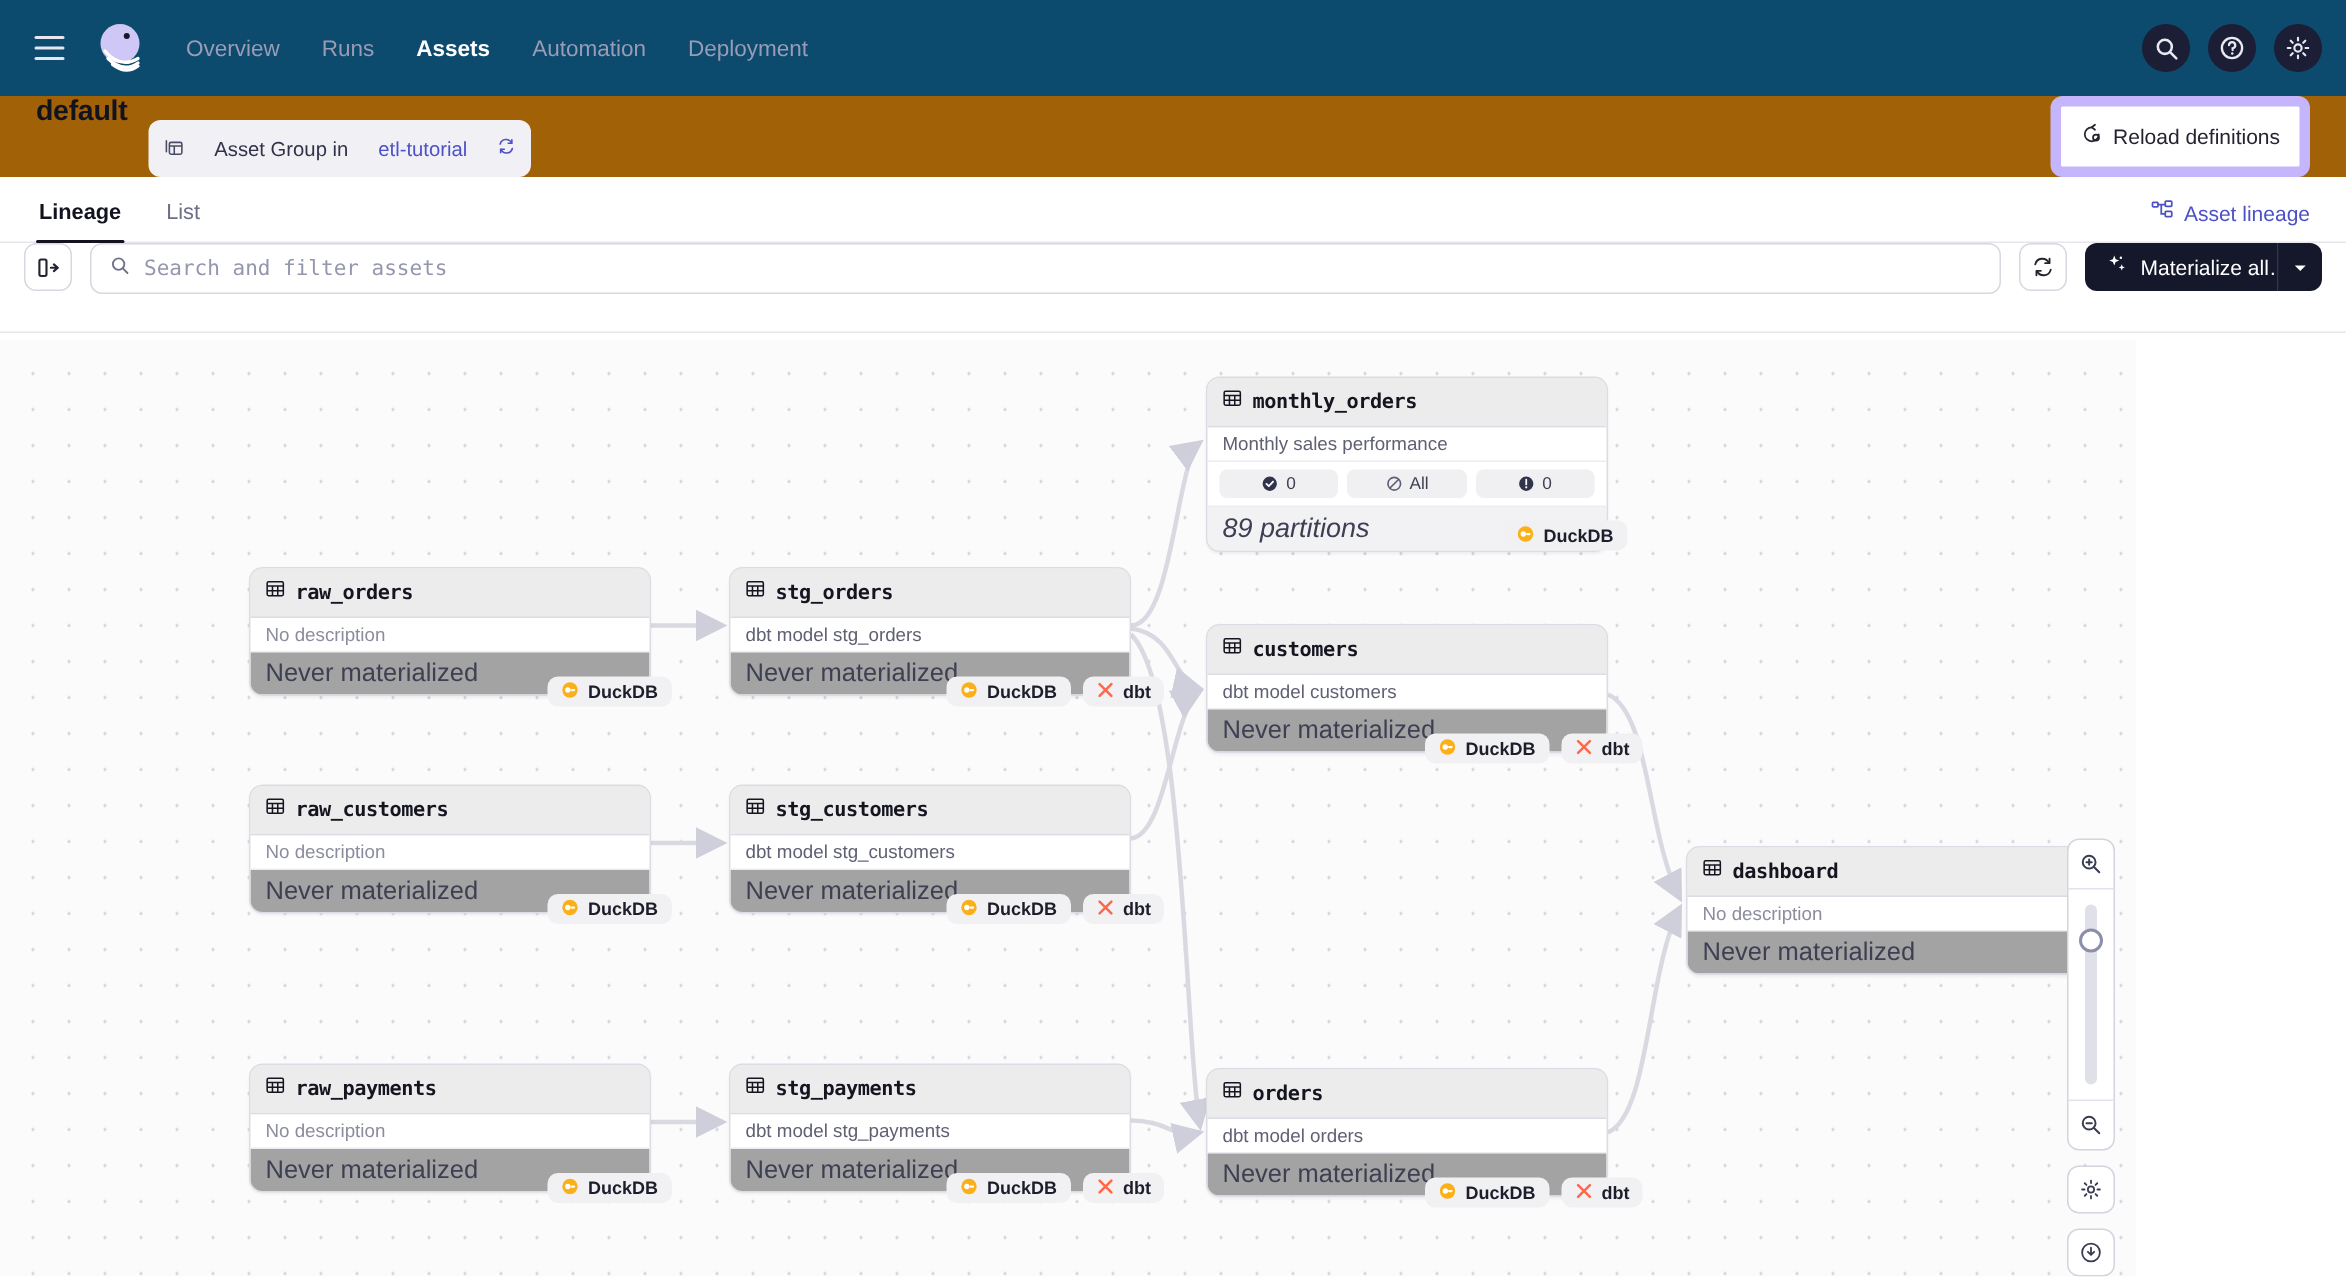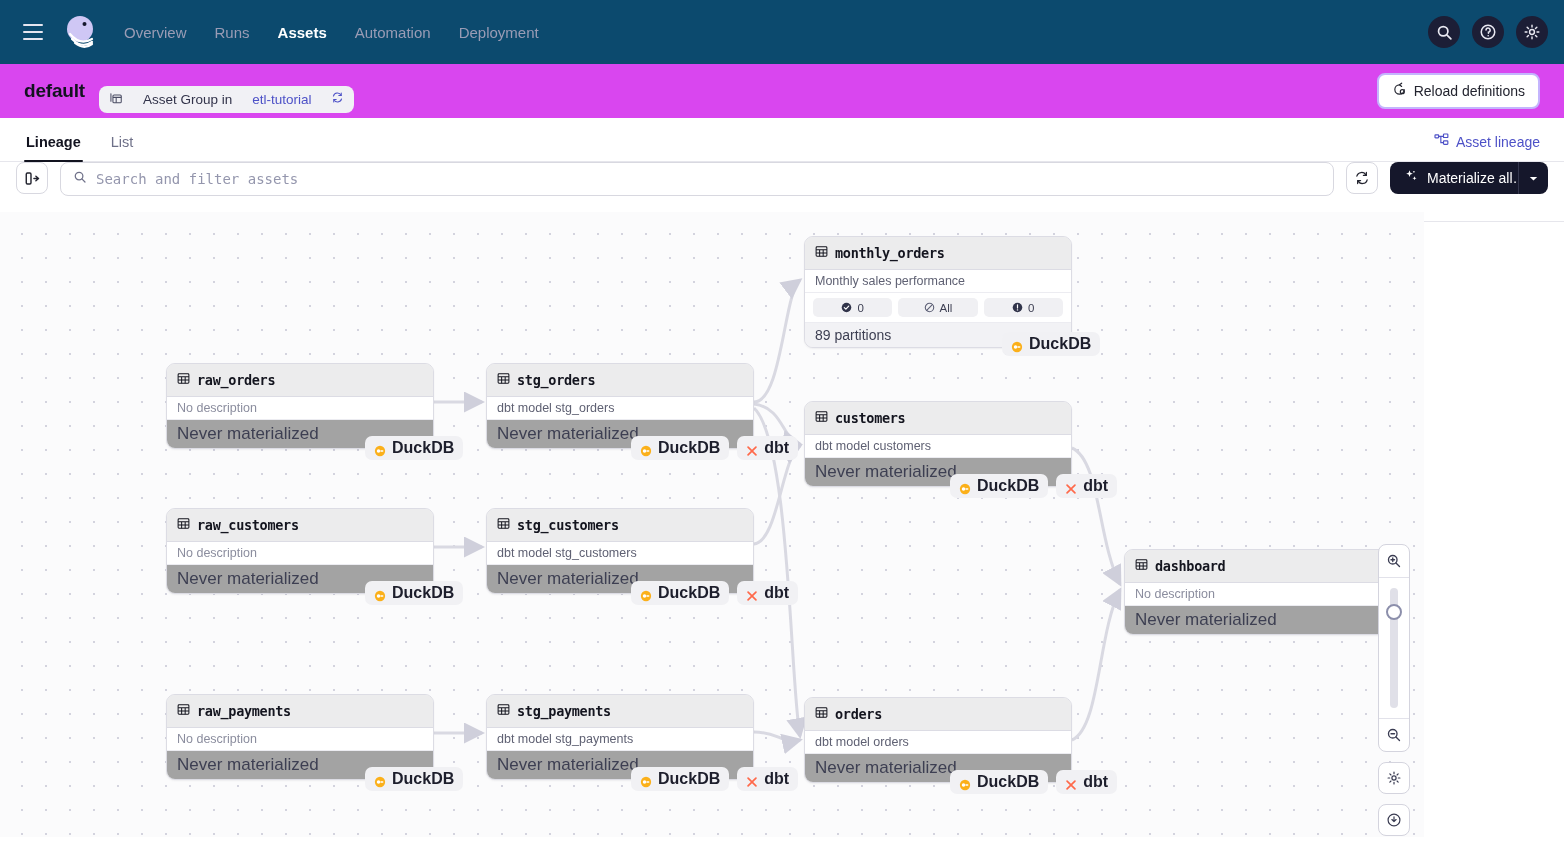--- a/index.html
+++ b/index.html
@@ -23,34 +23,34 @@
   .logo { width: 44px; height: 44px; margin-right: 22px; display:flex; align-items:center; justify-content:center;}
   .navlinks { display:flex; align-items:center; gap: 28px; }
   .navlink { color:#9a9cb5; font-size:15px; cursor:pointer; white-space:nowrap; }
   .navlink.active { color:#ffffff; font-weight:700; }
   .nav-right { margin-left:auto; display:flex; align-items:center; gap:12px; }
   .circbtn { width:32px; height:32px; border-radius:50%; background:#1c1e36;
     display:flex; align-items:center; justify-content:center; cursor:pointer; }
 
   
   .pagehead {
-    height: 54px; display:flex; align-items:center; padding: 0 24px;
-    background:#d946ef;
+    height: 54px; display:flex; padding: 0 24px;
+    background:#a16207;
   }
   .page-title { font-size:19px; font-weight:700; color:#12131f; margin-right:14px; letter-spacing:-0.2px;}
   .group-badge {
     display:flex; align-items:center; gap:20px;
     background:#f1f1f5; border-radius:8px; padding:5px 10px; font-size:13.5px; color:#32334a;
     cursor:pointer;
     margin-top:16px;
   }
   .group-badge .link { color:#4d51c7; }
   .reload-btn {
     margin-left:auto; display:flex; align-items:center; gap:7px;
-    border:2px solid #c4b5fd; border-radius:8px; background:#fff;
+    border:7px solid #c4b5fd; border-radius:8px; background:#fff;
     padding:7px 13px; font-size:14px; color:#23242f; cursor:pointer;
   }
 
   
   .tabsrow {
     height:44px; display:flex; align-items:flex-end; padding:0 24px;
     border-bottom:1px solid #e6e6ec; position:relative;
   }
   .tab { font-size:14.5px; color:#6e7088; padding:0 2px 11px 2px; margin-right:26px; cursor:pointer; position:relative;text-align:center;}
   .tab.active { color:#12131f; font-weight:700; }
@@ -87,21 +87,21 @@
     font-size:14px; cursor:pointer; font-family:"Liberation Sans", sans-serif;
     max-width:128px; overflow:hidden; white-space:nowrap;
   }
   .mat-caret {
     background:#15172b; border:none; border-left:1px solid #34364d; border-radius:0 8px 8px 0;
     width:30px; height:32px; display:flex; align-items:center; justify-content:center; cursor:pointer;
   }
 
   
   .canvas {
-    position:absolute; left:0; top:212px; width:1424px; height:625px;
+    position:absolute; left:0; top:227px; width:1424px; height:625px;
     background-color:#fbfbfc;
     background-image: radial-gradient(circle, #d3d3de 1px, transparent 1.1px);
     background-size: 24px 24px;
     background-position: 10px 10px;
     overflow:hidden;
   }
   .edges { position:absolute; inset:0; width:1564px; height:625px; }
 
   
   .node {
@@ -129,29 +129,29 @@
   }
   .node-partbar {
     display:flex; gap:6px; padding:5px 8px; background:#fff; border-bottom:1px solid #ececf1;
   }
   .chip {
     flex:1; background:#f0f0f3; border-radius:5px; height:19px;
     display:flex; align-items:center; justify-content:center; gap:5px;
     font-size:11.5px; color:#3d3f52;
   }
   .node-footer {
-    padding:4px 10px; font-size:14px; color:#3d3f52; background:#f2f2f5;
+    padding:4px 10px; font-size:18px; color:#3d3f52; background:#f2f2f5;font-style:italic;
   }
 
   
   .tags { position:absolute; display:flex; gap:8px; }
   .tag {
-    display:flex; align-items:flex-end; gap:6px;
+    display:flex; align-items:flex-start; gap:6px;
     background:#f1f1f4; border-radius:7px; padding:3px 9px;
-    font-size:16px; font-weight:700; color:#1d1e2c; white-space:nowrap; cursor:pointer;
+    font-size:12px; font-weight:700; color:#1d1e2c; white-space:nowrap; cursor:pointer;
   }
 
   
   .zoomctl { position:absolute; right:14px; top:332px; width:32px; display:flex; flex-direction:column; align-items:center; }
   .zoomstack {
     width:32px; border:1px solid #d4d4de; border-radius:8px; background:#fff; overflow:hidden;
   }
   .zbtn { height:32px; display:flex; align-items:center; justify-content:center; cursor:pointer; }
   .zsep { height:1px; background:#e2e2ea; }
   .zslider { height:140px; display:flex; align-items:center; justify-content:center; position:relative; cursor:pointer;}

